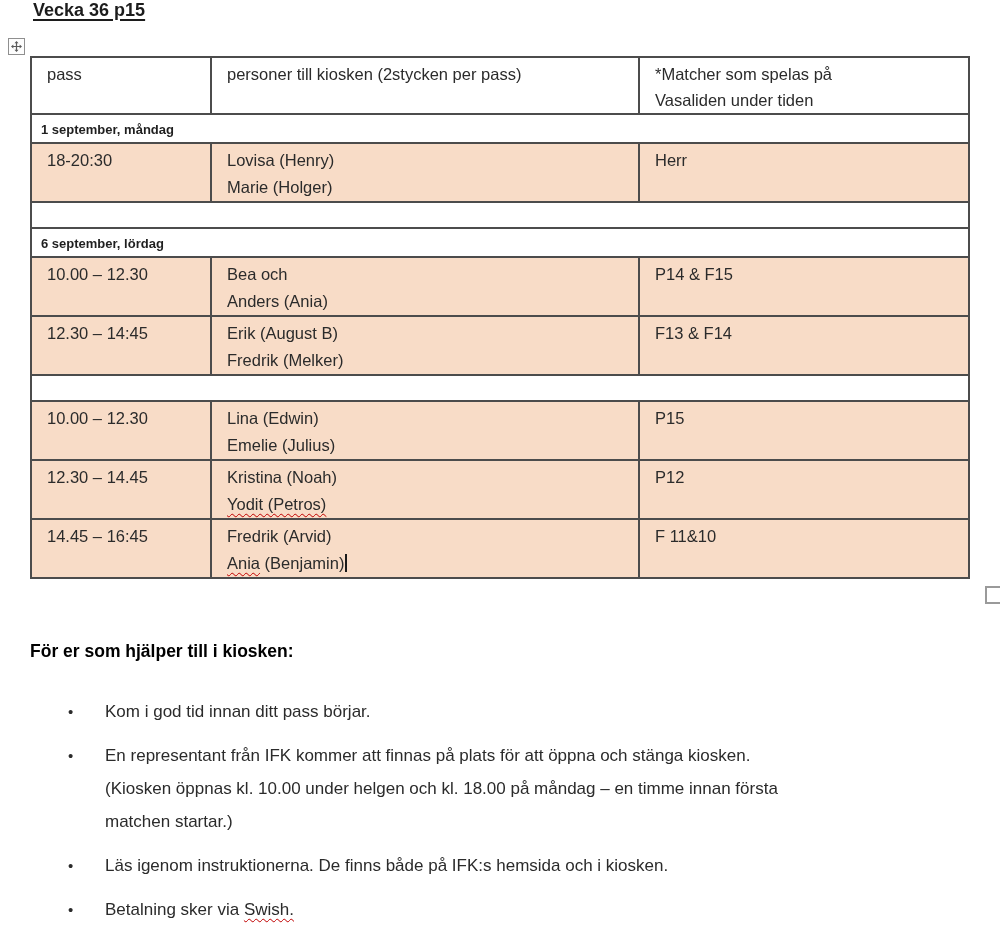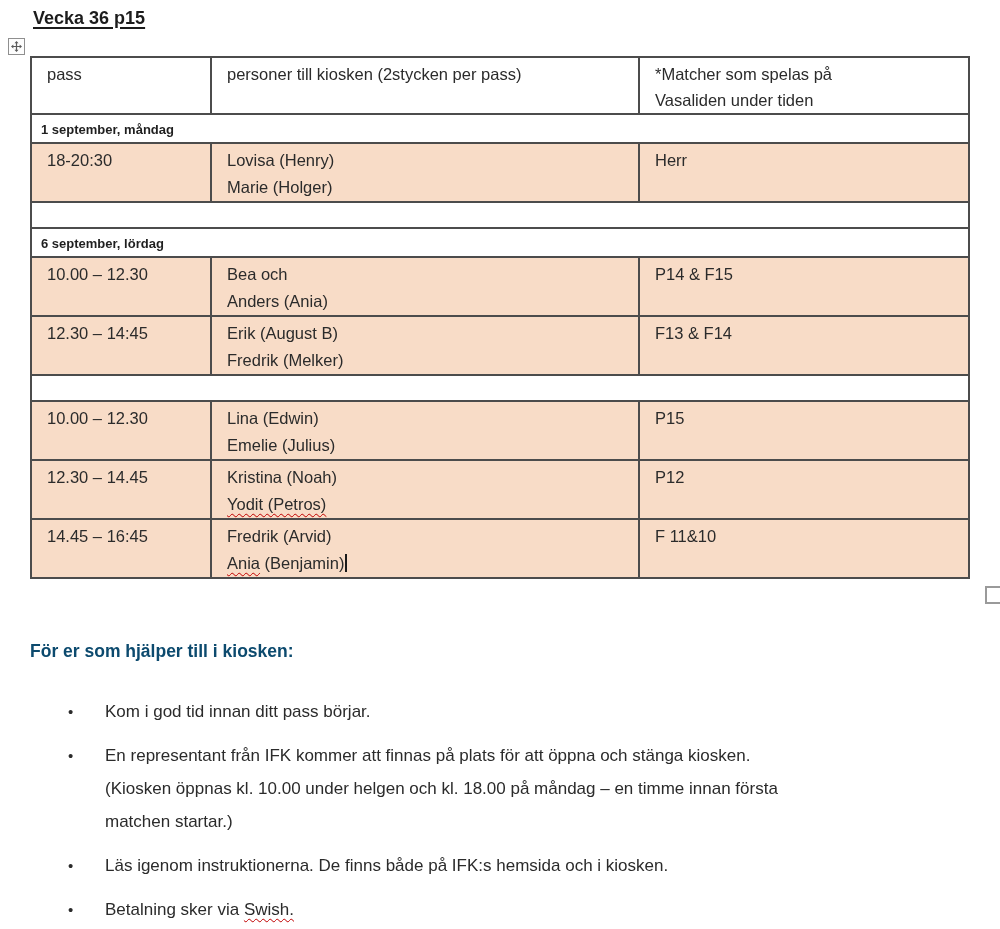--- a/index.html
+++ b/index.html
@@ -6,21 +6,21 @@
   .page{
     position:relative;
     width:1000px;height:929px;
     background:#ffffff;
     font-family:"Liberation Sans","DejaVu Sans",sans-serif;
     color:#262626;
     overflow:hidden;
   }
   
   .doc-title{
-    position:absolute;left:33px;top:8px;
+    position:absolute;left:33px;top:0;
     font-size:18px;font-weight:bold;color:#1c1c1c;
     text-decoration:underline;
     text-underline-offset:3px;
     text-decoration-thickness:1.5px;
     text-align:right;
   }
   
   .move-handle{
     position:absolute;left:8px;top:38px;
     width:17px;height:17px;
@@ -67,21 +67,21 @@
   }
   
   .resize-handle{
     position:absolute;right:-17px;bottom:-25px;
     width:18px;height:18px;background:#ffffff;
     border:2px solid #9a9a9a;box-sizing:border-box;
   }
   
   .notes{position:absolute;left:30px;top:640px;width:885px;}
   .notes-heading{
-    font-size:17.5px;font-weight:bold;color:#0c4a6e;margin:0;line-height:22px;
+    font-size:17.5px;font-weight:bold;color:#000000;margin:0;line-height:22px;
   }
   ul.bullets{list-style:none;margin:33px 0 0 0;padding:0;}
   ul.bullets li{
     display:flex;align-items:flex-start;
     font-size:17px;line-height:33px;color:#2b2b2b;
     padding-left:38px;margin-bottom:11px;
   }
   ul.bullets .dot{flex:none;width:37px;font-size:15px;}
   .bullet-text{white-space:pre-line;}
 </style>

